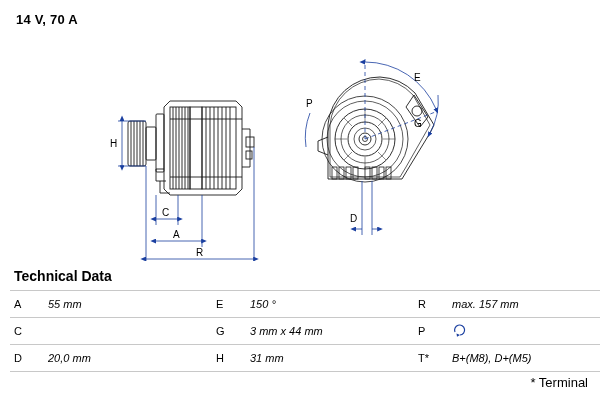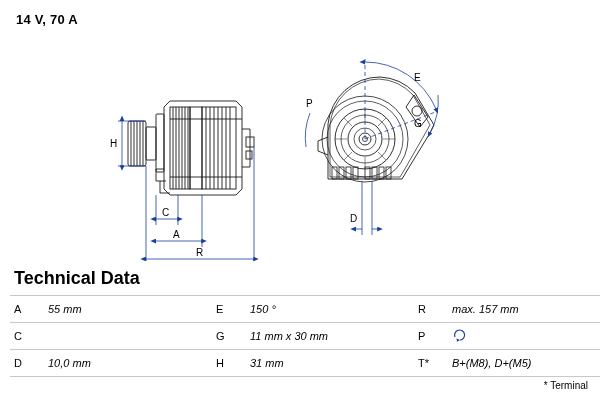--- a/index.html
+++ b/index.html
@@ -37,21 +37,21 @@
   .drawing-area svg {
     display: block;
   }
   .tech-wrap {
     position: absolute;
     left: 10px;
     top: 268px;
     width: 580px;
   }
   .tech-title {
-    font-size: 18px;
+    font-size: 14px;
     font-weight: bold;
     margin: 0 0 6px 4px;
   }
   table.tech {
     border-collapse: collapse;
     width: 580px;
     font-size: 11px;
     table-layout: fixed;
   }
   table.tech td {
@@ -65,21 +65,21 @@
   }
   td.key {
     width: 26px;
     padding-left: 4px;
   }
   td.val {
     width: 160px;
     font-style: italic;
   }
   .footnote {
-    font-size: 10px;
+    font-size: 13px;
     text-align: right;
     margin-top: 3px;
     padding-right: 2px;
     color: #000;
   }
   .p-icon {
     display: inline-block;
     vertical-align: middle;
   }
 </style>
@@ -253,34 +253,34 @@
           <td class="val">55 mm</td>
           <td class="key">E</td>
           <td class="val">150 °</td>
           <td class="key">R</td>
           <td class="val">max. 157 mm</td>
         </tr>
         <tr>
           <td class="key">C</td>
           <td class="val"></td>
           <td class="key">G</td>
-          <td class="val">11 mm x 30 mm</td>
+          <td class="val">3 mm x 44 mm</td>
           <td class="key">P</td>
           <td class="val">
             <span class="p-icon">
               <svg width="16" height="14" viewBox="0 0 16 14" xmlns="http://www.w3.org/2000/svg">
                 <path d="M3,9 A5,5 0 1,1 8,12" fill="none" stroke="#1a3fa0" stroke-width="1.2"></path>
                 <path d="M8,12 L4.5,10.5 L5,13.8 Z" fill="#1a3fa0"></path>
               </svg>
             </span>
           </td>
         </tr>
         <tr>
           <td class="key">D</td>
-          <td class="val">10,0 mm</td>
+          <td class="val">20,0 mm</td>
           <td class="key">H</td>
           <td class="val">31 mm</td>
           <td class="key">T*</td>
           <td class="val">B+(M8), D+(M5)</td>
         </tr>
       </tbody>
     </table>
     <div class="footnote">* Terminal</div>
   </div>
 

